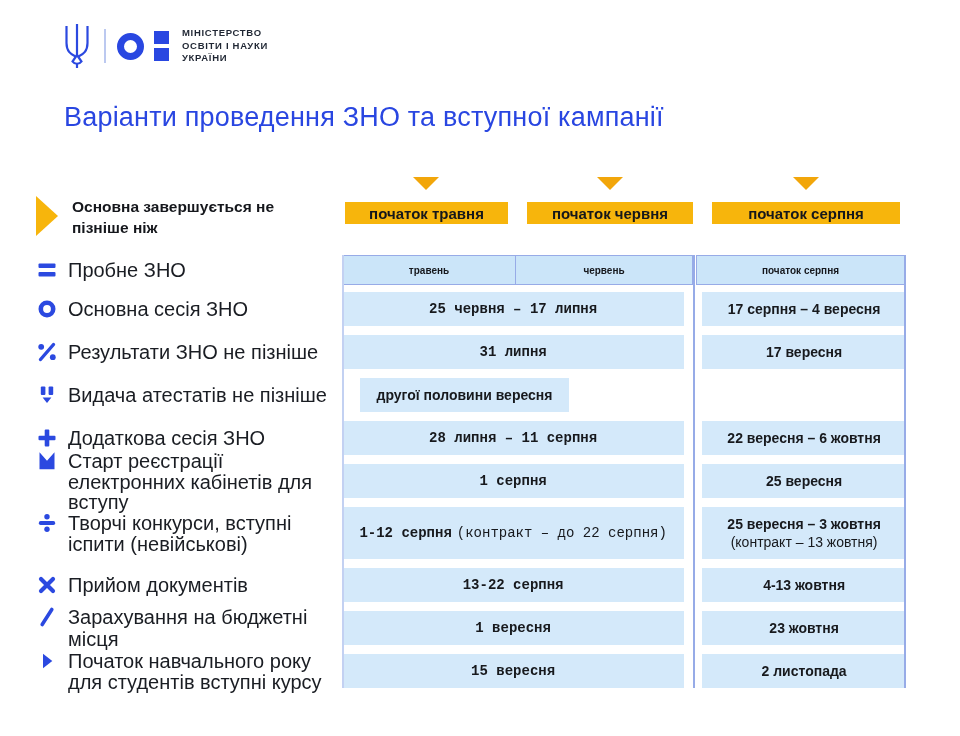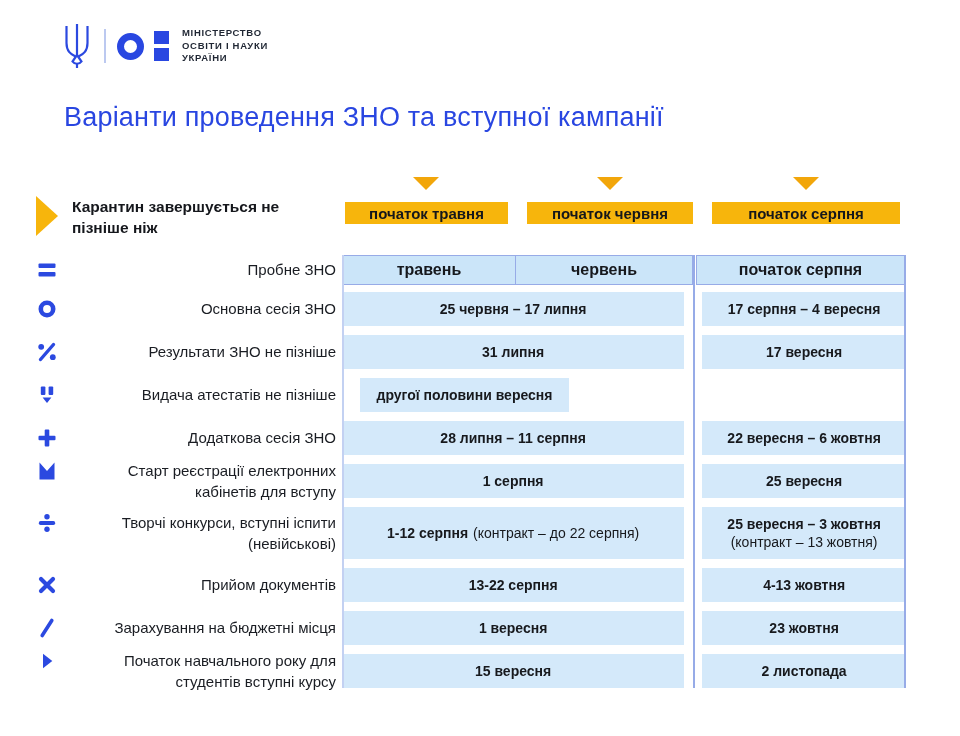--- a/index.html
+++ b/index.html
@@ -24,45 +24,45 @@
   .quarantine{position:absolute;left:36px;top:196px;display:flex;align-items:flex-start;}
   .tri-right{width:0;height:0;border-top:20px solid transparent;border-bottom:20px solid transparent;
              border-left:22px solid #f7b50c;flex:none;}
   .quarantine-label{margin-left:14px;width:225px;font-size:15.5px;font-weight:bold;
                     line-height:21px;color:#15171c;padding-top:0px;}
 
   
   .litem{position:absolute;left:36px;display:flex;align-items:flex-start;transform:translateY(-50%);}
   .licon{width:22px;height:22px;flex:none;}
   .licon svg{display:block;}
-  .llabel{margin-left:16px;width:262px;font-size:15px;line-height:20.5px;color:#1a1d23;
-          padding-top:1px;text-align:right;}
+  .llabel{margin-left:10px;width:262px;font-size:20px;line-height:20.5px;color:#1a1d23;
+          padding-top:1px;}
   .litem.single .llabel{line-height:22px;padding-top:0;}
 
   
   .tri-down{position:absolute;top:177px;width:0;height:0;
             border-left:13px solid transparent;border-right:13px solid transparent;
             border-top:13px solid #f2a60a;}
   .badge{position:absolute;top:202px;height:22px;background:#f7b50c;color:#15171b;
          font-size:15px;font-weight:bold;display:flex;align-items:center;justify-content:center;}
 
   
   .sched{position:absolute;left:342px;top:255px;width:564px;height:433px;}
   .hrow{display:flex;height:30px;margin-bottom:7px;}
   .hleft{display:flex;width:351px;box-sizing:border-box;border:1.5px solid #97abe7;background:#cbe5f9;}
-  .hcell{display:flex;align-items:center;justify-content:center;font-size:16px;font-weight:bold;color:#16181d;box-sizing:border-box;}
+  .hcell{display:flex;align-items:center;justify-content:center;font-size:10px;font-weight:bold;color:#16181d;box-sizing:border-box;}
   .hc1{width:172px;}
   .hc2{flex:1;border-left:1.5px solid #97abe7;}
   .hc3{width:209px;margin-left:3px;border:1.5px solid #97abe7;background:#cbe5f9;}
   .trow{display:flex;height:34px;margin-bottom:9px;}
   .trow.tall{height:52px;}
   .trow:last-child{margin-bottom:0;}
   .cell{display:flex;align-items:center;justify-content:center;background:#d4e9fa;
         font-size:14px;font-weight:bold;color:#17191d;text-align:center;box-sizing:border-box;}
-  .cell.left{width:351px;}
+  .cell.left{width:351px;font-family:Liberation Mono, monospace;}
   .cell.right{width:209px;margin-left:18px;}
   .cell .note{font-weight:normal;margin-left:5px;}
   .two-line{display:flex;flex-direction:column;line-height:18px;}
   .two-line .note{margin-left:0;}
   .vline{position:absolute;top:0;bottom:0;width:2.5px;background:#97abe7;}
   .vline.mid{left:350.5px;}
   .vline.redge{left:561.5px;}
   .vline.ledge{left:0;width:1.5px;background:#c3d1f2;}
 </style>
 </head>
@@ -90,21 +90,21 @@
       <div>МІНІСТЕРСТВО</div>
       <div>ОСВІТИ І НАУКИ</div>
       <div>УКРАЇНИ</div>
     </div>
   </div>
 
   <div class="title">Варіанти проведення ЗНО та вступної кампанії</div>
 
   <div class="quarantine">
     <div class="tri-right"></div>
-    <div class="quarantine-label">Карантин завершується не пізніше ніж</div>
+    <div class="quarantine-label">Основна завершується не пізніше ніж</div>
   </div>
 
   <div class="litem single" style="top:270px">
     <span class="licon">
       <svg width="22" height="22" viewBox="0 0 22 22" fill="#2b49e0">
           <rect x="2.5" y="4.5" width="17" height="4.6" rx="1"></rect>
           <rect x="2.5" y="12.9" width="17" height="4.6" rx="1"></rect>
         </svg>
     </span>
     <span class="llabel">Пробне ЗНО</span>

